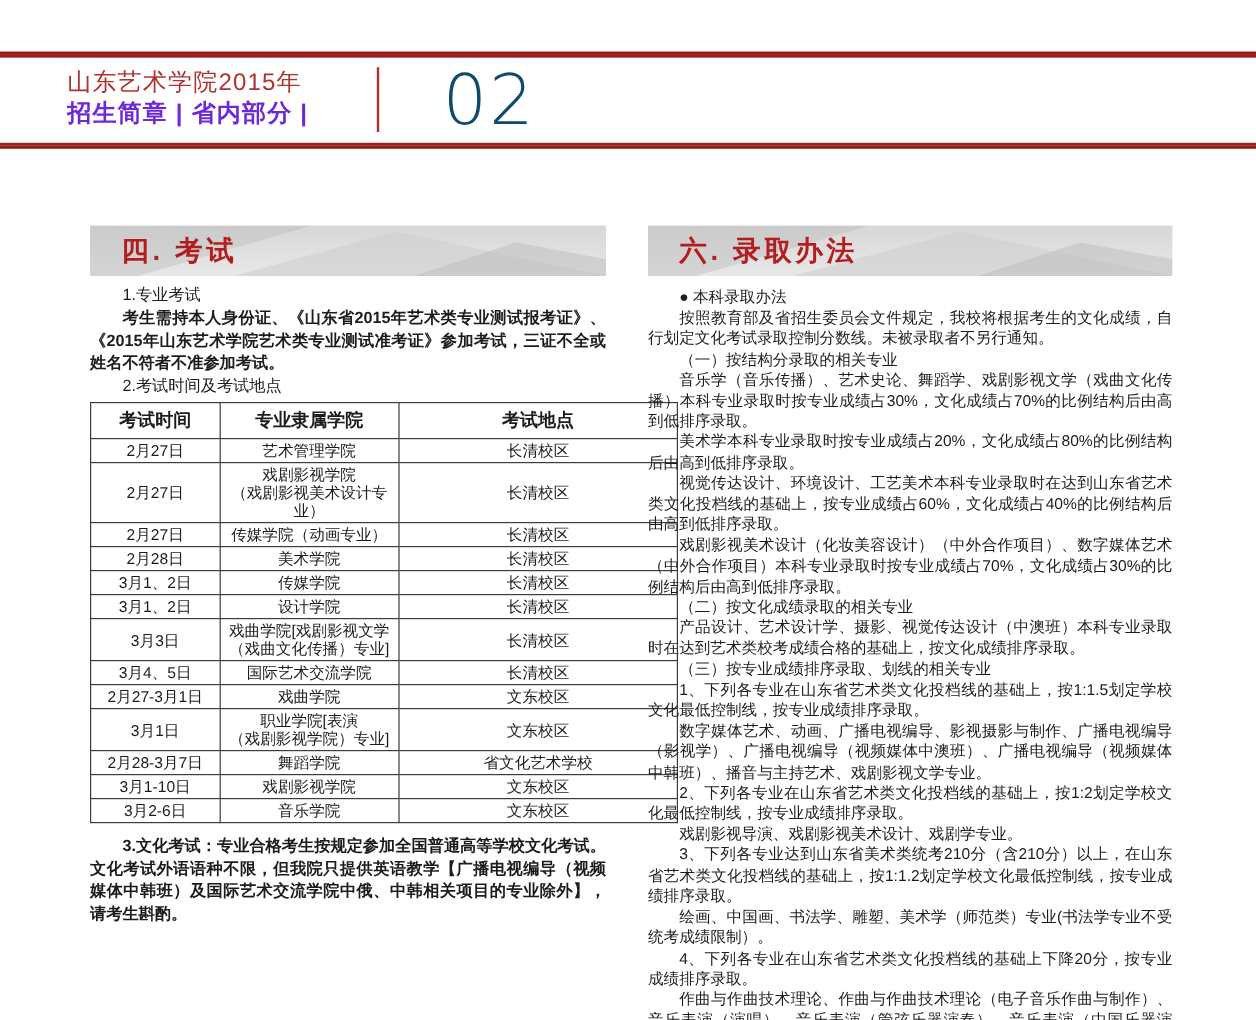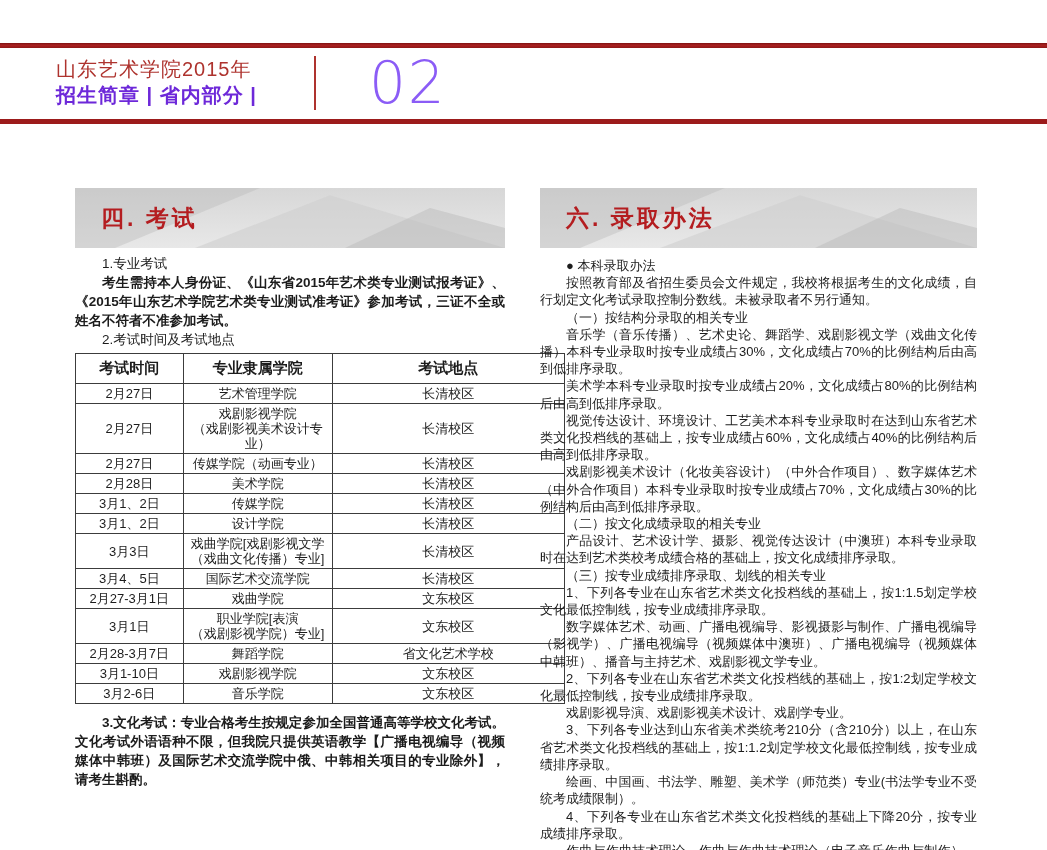--- a/index.html
+++ b/index.html
@@ -14,27 +14,27 @@
   .rule-top{ position:absolute; left:0; top:43px; width:100%; height:5px;
     background:linear-gradient(#7e1212,#aa2020 45%,#8f1717); }
   .rule-double{ position:absolute; left:0; top:119px; width:100%; height:4px;
     border-top:2px solid #9c1b1b; border-bottom:3px solid #9c1b1b; }
   
   .brand{ position:absolute; left:56px; top:56px; display:flex; align-items:flex-start;gap:43px; }
   .brand-lines{ display:flex; flex-direction:column; }
   .brand-line1{ font-size:20px; color:#ae332e; font-weight:500; letter-spacing:1px; line-height:26px; }
   .brand-line2{ font-size:20px; color:#6d28d9; font-weight:700; letter-spacing:1px; line-height:26px; }
   .brand-vbar{ width:2px; height:54px; background:#ae332e; margin:0 10px 0 14px; }
-  .page-num{ font-size:58px; font-weight:200; color:#8b5cf6; line-height:54px;
+  .page-num{ font-size:58px; font-weight:200; color:#0c4a6e; line-height:54px;
     font-family:"DejaVu Sans","Liberation Sans",sans-serif; letter-spacing:2px; }
   
   .col-left { position:absolute; left:75px;  top:188px; width:430px; }
   .col-right{ position:absolute; left:540px; top:188px; width:437px; }
   
-  .banner{ position:relative; height:60px; overflow:hidden;
+  .banner{ position:relative; height:42px; overflow:hidden;
     background:linear-gradient(to bottom,#d7d7d7,#e8e8e8);
     display:flex; align-items:center;text-align:right; }
   .banner svg{ position:absolute; left:0; top:0; width:100%; height:100%; }
   .banner-title{ position:relative; z-index:2; color:#b41d20; font-weight:700;
     font-size:23px; padding-left:26px; letter-spacing:3px; }
   
   .col-left p{ margin:0; text-indent:2em; font-size:13.5px; line-height:19px;
     text-align:justify; }
   .p-top{ margin-top:6px !important; }
   .p-bold{ font-weight:700; }

